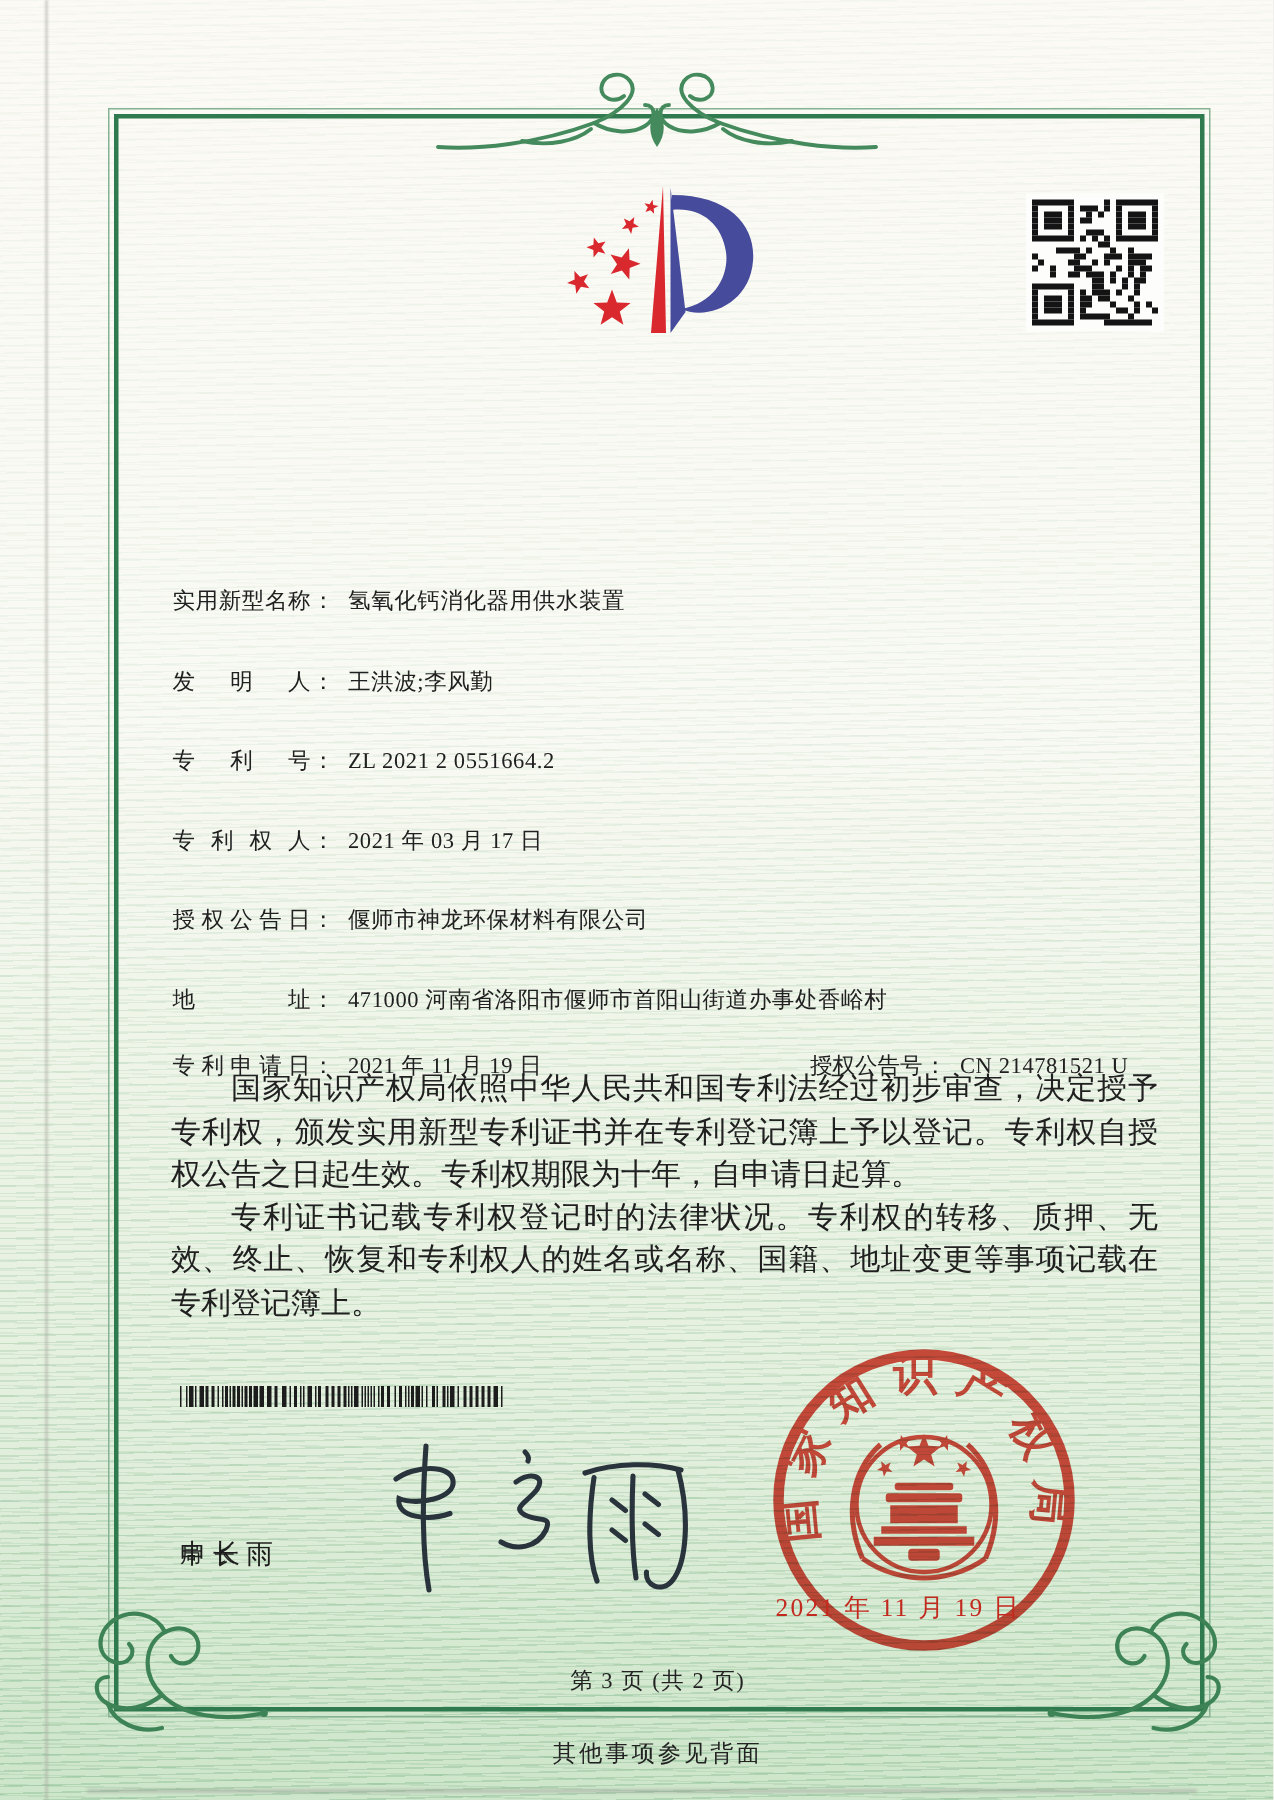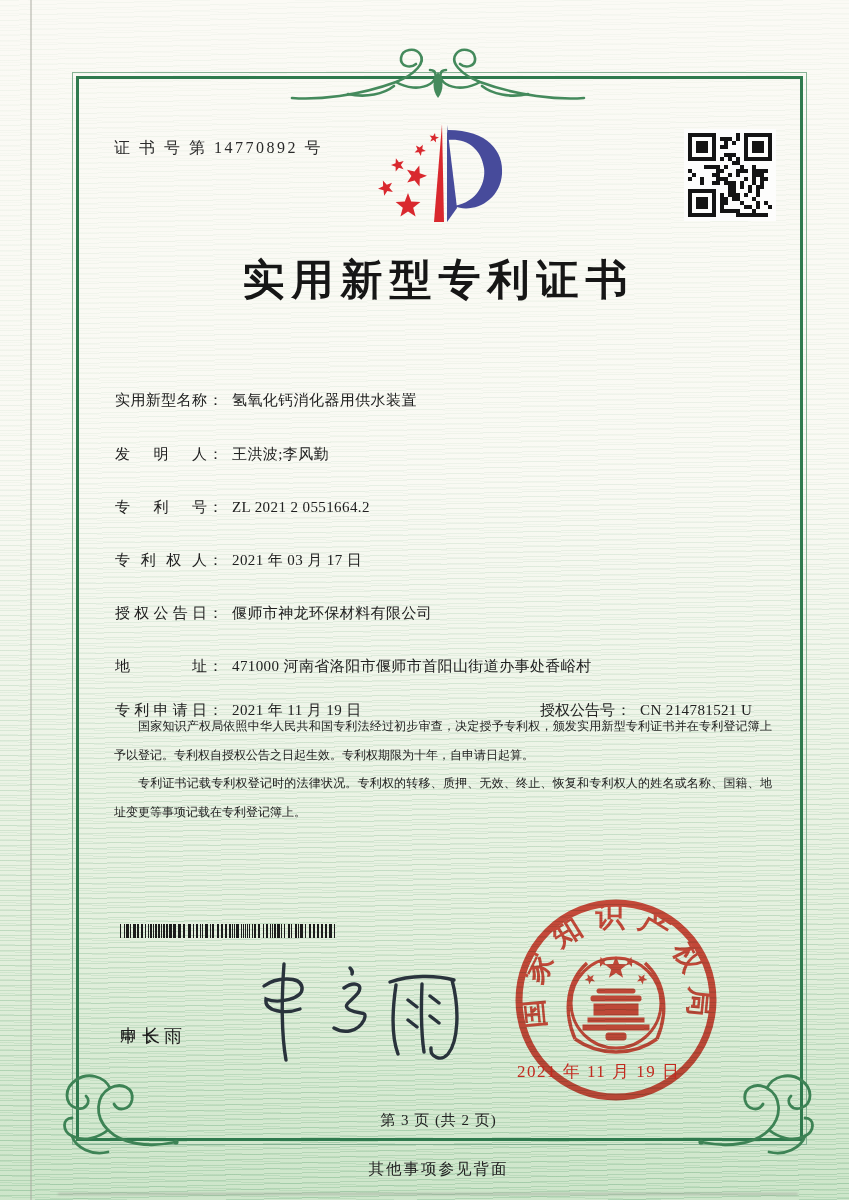--- a/index.html
+++ b/index.html
@@ -31,21 +31,21 @@
   .title{position:absolute;left:72px;top:252px;width:733px;text-align:center;
     font-size:42px;font-weight:bold;letter-spacing:7px;color:#161616;}
   
   .field{position:absolute;left:115px;display:flex;align-items:baseline;font-size:15px;color:#202020;margin-top:21px;}
   .f-label{display:inline-block;width:92px;text-align:justify;text-align-last:justify;
            -moz-text-align-last:justify;}
   .f-colon{margin-left:1px;}
   .f-value{margin-left:9px;letter-spacing:.4px;white-space:nowrap;}
   .grant2{position:absolute;left:425px;top:0;display:flex;align-items:baseline;}
   
-  .body-text{position:absolute;left:114px;top:712px;width:658px;font-size:12px;line-height:28.5px;
+  .body-text{position:absolute;left:114px;top:712px;width:658px;font-size:20px;line-height:28.5px;
     text-align:justify;color:#202020;}
   .body-text p{margin:0;text-indent:2em;}
   
   .barcode{position:absolute;left:120px;top:924px;width:218px;height:14px;}
   
   .signer-role{position:absolute;left:120px;top:984px;font-size:14px;letter-spacing:9px;color:#1c1c1c;margin-top:44px;}
   .signer-name{position:absolute;left:120px;top:1024px;font-size:18px;letter-spacing:4px;color:#1c1c1c;}
   .signature{position:absolute;left:224px;top:952px;width:250px;height:115px;}
   
   .seal{position:absolute;left:511px;top:895px;width:210px;height:210px;mix-blend-mode:multiply;}
@@ -101,21 +101,20 @@
   <svg class="ornament" style="left:695px;top:1072px" width="130" height="92" viewBox="0 0 130 92">
     <g transform="translate(130,0) scale(-1,1)" fill="none" stroke="#3d8355" stroke-width="2.8" stroke-linecap="round">
       <path d="M124,70 C96,76 70,72 56,58 C42,44 44,24 58,16 C70,10 82,16 80,28 C78,38 66,40 62,32"></path>
       <path d="M58,16 C52,4 36,0 24,8 C12,16 12,32 24,36 C33,39 40,30 34,24"></path>
       <path d="M56,58 C46,66 32,70 20,64 C10,59 10,46 20,46"></path>
       <path d="M20,64 C24,76 40,84 56,80"></path>
       <circle cx="124" cy="70" r="2.6" fill="#3d8355" stroke="none"></circle>
     </g>
   </svg>
 
-  <div class="cert-no">证 书 号 第 14770892 号</div>
 
   <svg class="logo" viewBox="0 0 180 122">
     <g fill="#d9282e" id="logo-stars">
         <polygon points="62.0,75.0 65.2,83.6 74.4,84.0 67.2,89.7 69.6,98.5 62.0,93.5 54.4,98.5 56.8,89.7 49.6,84.0 58.8,83.6"></polygon>
         <polygon points="36.9,62.6 40.8,66.7 46.0,64.8 43.3,69.7 46.9,74.1 41.3,73.1 38.2,77.8 37.5,72.2 32.0,70.7 37.1,68.3"></polygon>
         <polygon points="73.3,47.5 73.7,55.2 81.0,57.8 73.8,60.7 73.5,68.4 68.6,62.4 61.2,64.6 65.4,58.1 61.0,51.7 68.5,53.6"></polygon>
         <polygon points="49.9,40.3 52.9,44.2 57.7,43.0 54.9,47.0 57.6,51.2 52.9,49.8 49.7,53.6 49.6,48.7 45.0,46.9 49.6,45.2"></polygon>
         <polygon points="76.9,26.7 76.3,30.9 79.9,33.1 75.7,33.8 74.8,38.0 72.8,34.2 68.6,34.6 71.5,31.5 69.9,27.6 73.7,29.5"></polygon>
         <polygon points="89.0,15.1 89.5,18.6 93.0,19.4 89.8,21.0 90.1,24.5 87.6,22.1 84.3,23.4 85.9,20.2 83.6,17.5 87.1,18.1"></polygon>
       </g>
@@ -324,21 +323,20 @@
       <rect x="52" y="84" width="4" height="4" fill="#141414"></rect>
       <rect x="56" y="84" width="4" height="4" fill="#141414"></rect>
       <rect x="60" y="84" width="4" height="4" fill="#141414"></rect>
       <rect x="64" y="84" width="4" height="4" fill="#141414"></rect>
       <rect x="68" y="84" width="4" height="4" fill="#141414"></rect>
       <rect x="72" y="84" width="4" height="4" fill="#141414"></rect>
       <rect x="76" y="84" width="4" height="4" fill="#141414"></rect>
       <rect x="80" y="84" width="4" height="4" fill="#141414"></rect>
     </svg>
 
-  <div class="title">实用新型专利证书</div>
 
   <div class="field" style="top:370px">
     <span class="f-label">实用新型名称</span>
       <span class="f-colon">：</span>
     <span class="f-value">氢氧化钙消化器用供水装置</span>
   </div>
   <div class="field" style="top:424px">
     <span class="f-label">发明人</span>
       <span class="f-colon">：</span>
     <span class="f-value">王洪波;李风勤</span>

